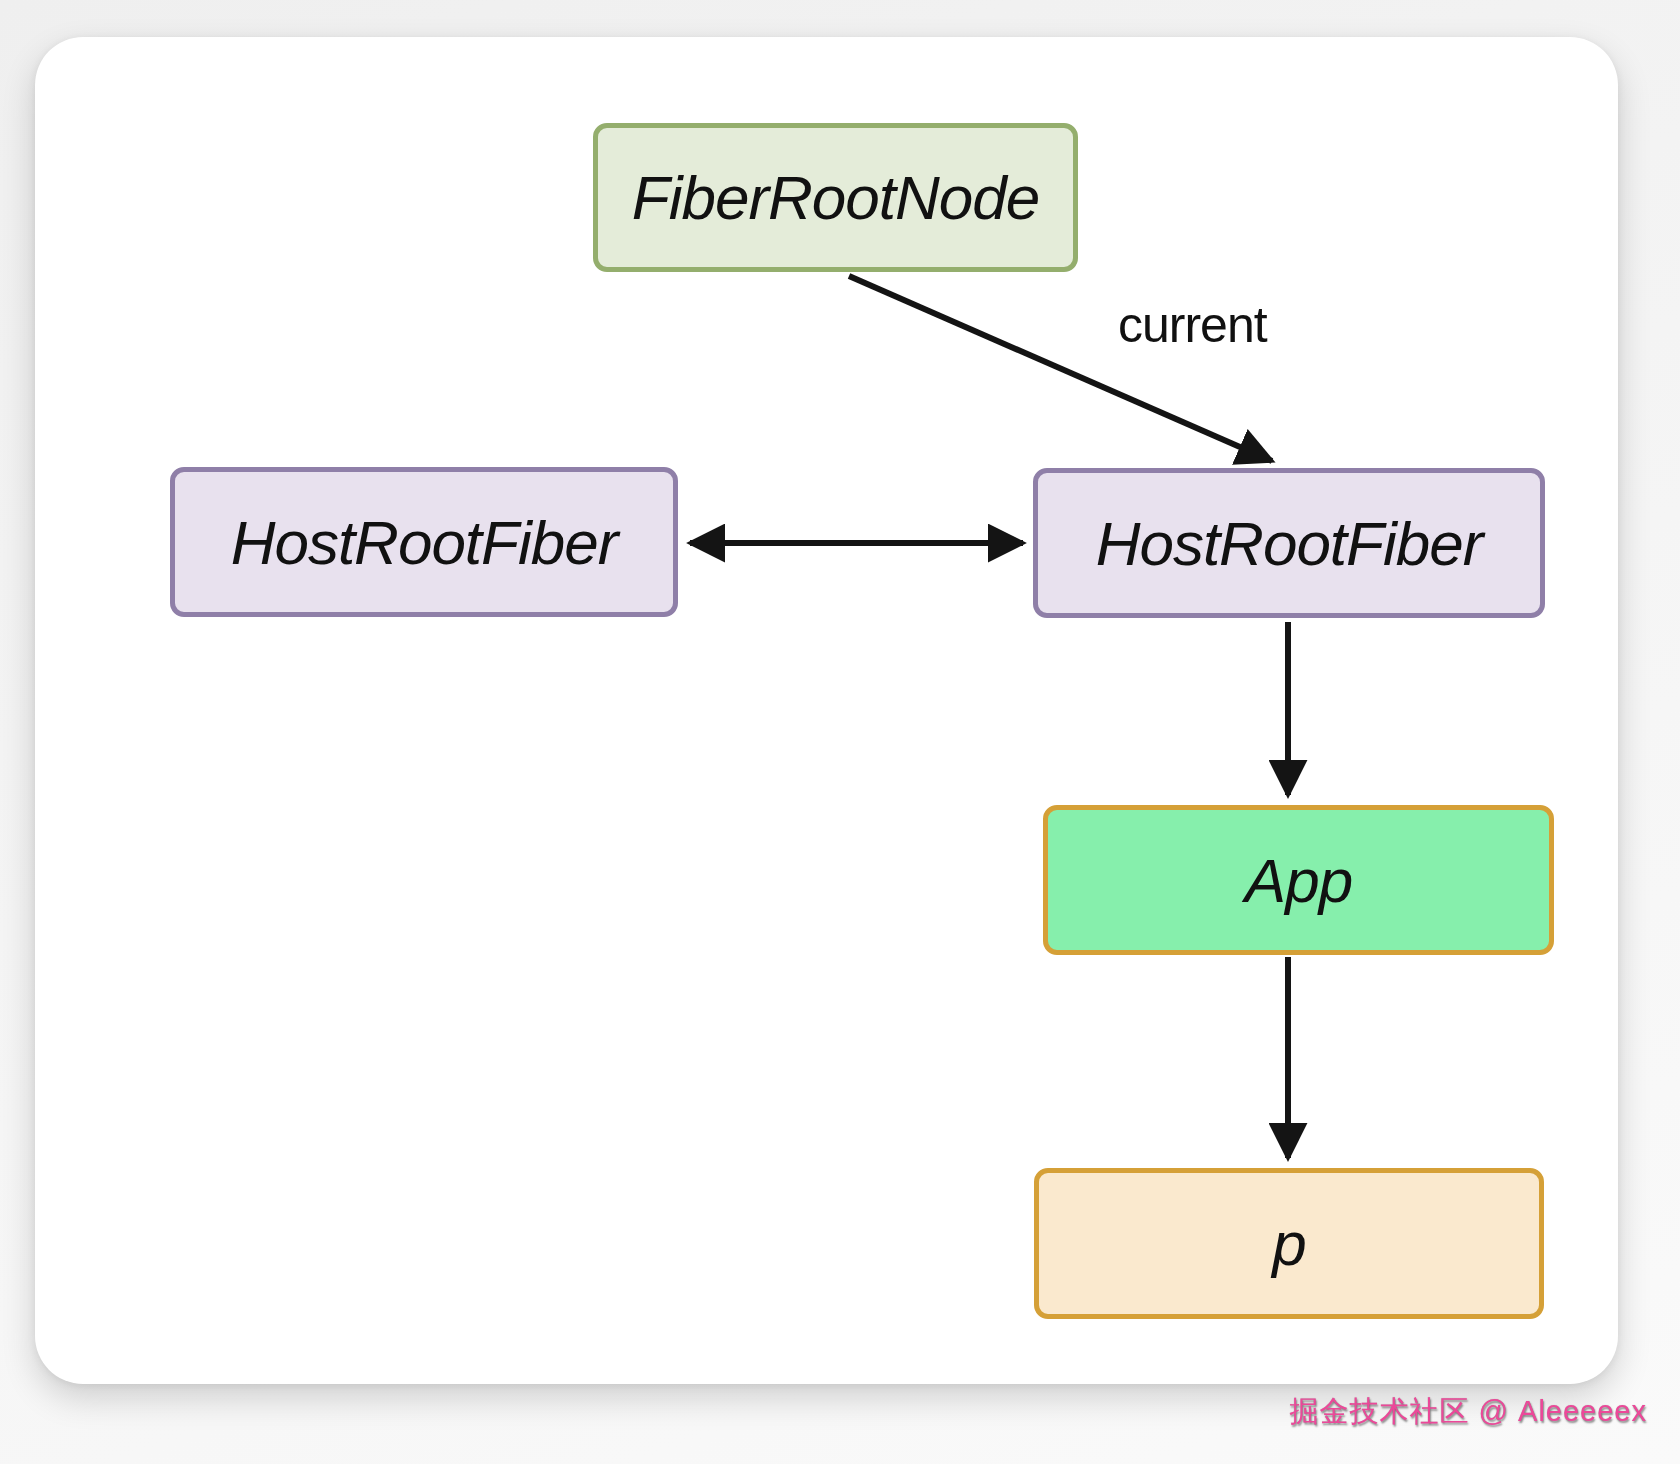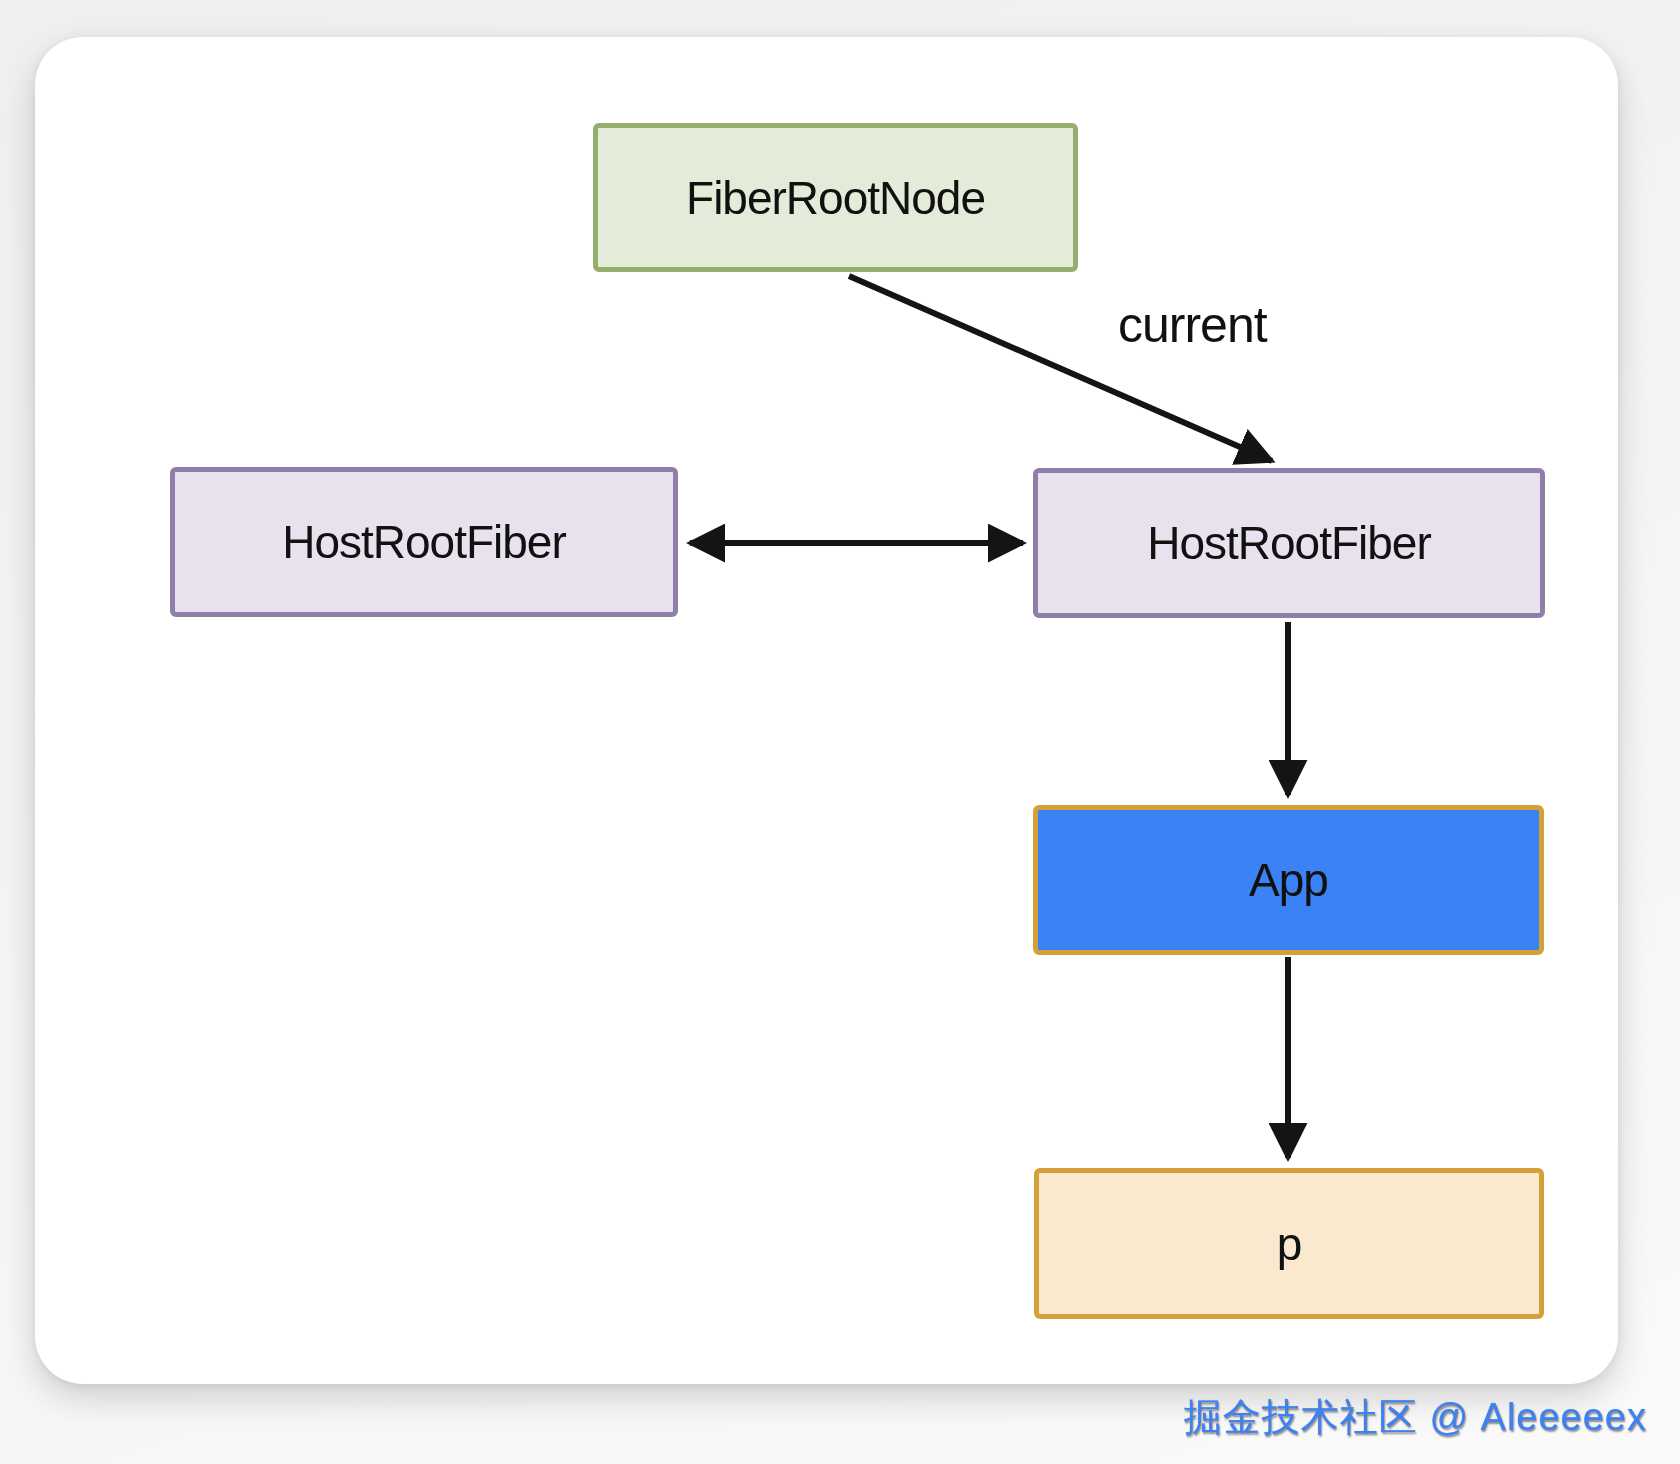--- a/index.html
+++ b/index.html
@@ -32,50 +32,51 @@
     top: 0;
     width: 1680px;
     height: 1464px;
     pointer-events: none;
   }
   .node {
     position: absolute;
     box-sizing: border-box;
     border-style: solid;
     border-width: 5px;
-    border-radius: 6px;
+    border-radius: 14px;
     display: flex;
     align-items: center;
     justify-content: center;
     color: #111111;
-    font-size: 46px;
+    font-size: 62px;
     letter-spacing: -1px;
     white-space: nowrap;
+    font-style: italic;
   }
   .node-fiber-root { left: 593px; top: 123px; width: 485px; height: 149px; }
   .node-hrf-left   { left: 170px; top: 467px; width: 508px; height: 150px; }
   .node-hrf-right  { left: 1033px; top: 468px; width: 512px; height: 150px; }
   .node-app        { left: 1033px; top: 805px; width: 511px; height: 150px; }
   .node-p          { left: 1034px; top: 1168px; width: 510px; height: 151px; }
   .edge-label {
     position: absolute;
     color: #111111;
     font-size: 50px;
     letter-spacing: -1px;
     line-height: 1;
     white-space: nowrap;
   }
   .edge-label-current { left: 1118px; top: 300px; }
   .edge-label-alternate { left: 737px; top: 455px; }
   .watermark {
     position: absolute;
     top: 1392px;
     right: 33px;
-    font-size: 38px;
-    color: #3b82f6;
+    font-size: 29px;
+    color: #ec4899;
     letter-spacing: 1px;
     text-shadow: 1px 2px 2px rgba(0,0,0,0.45), 0 0 1px rgba(0,0,0,0.25);
     white-space: nowrap;
   }
 </style>
 </head>
 <body>
 
 <div class="stage">
 
@@ -98,21 +99,21 @@
   </div>
 
   <div class="node node-hrf-left" style="background: rgb(232, 225, 238); border-color: rgb(143, 127, 168);">
     <span>HostRootFiber</span>
   </div>
 
   <div class="node node-hrf-right" style="background: rgb(232, 225, 238); border-color: rgb(143, 127, 168);">
     <span>HostRootFiber</span>
   </div>
 
-  <div class="node node-app" style="background: #3b82f6; border-color: rgb(213, 160, 55);">
+  <div class="node node-app" style="background: #86efac; border-color: rgb(213, 160, 55); margin-left: 10px;">
     <span>App</span>
   </div>
 
   <div class="node node-p" style="background: rgb(250, 233, 206); border-color: rgb(213, 160, 55);">
     <span>p</span>
   </div>
 
   <div class="edge-label edge-label-current">current</div>
 
 

